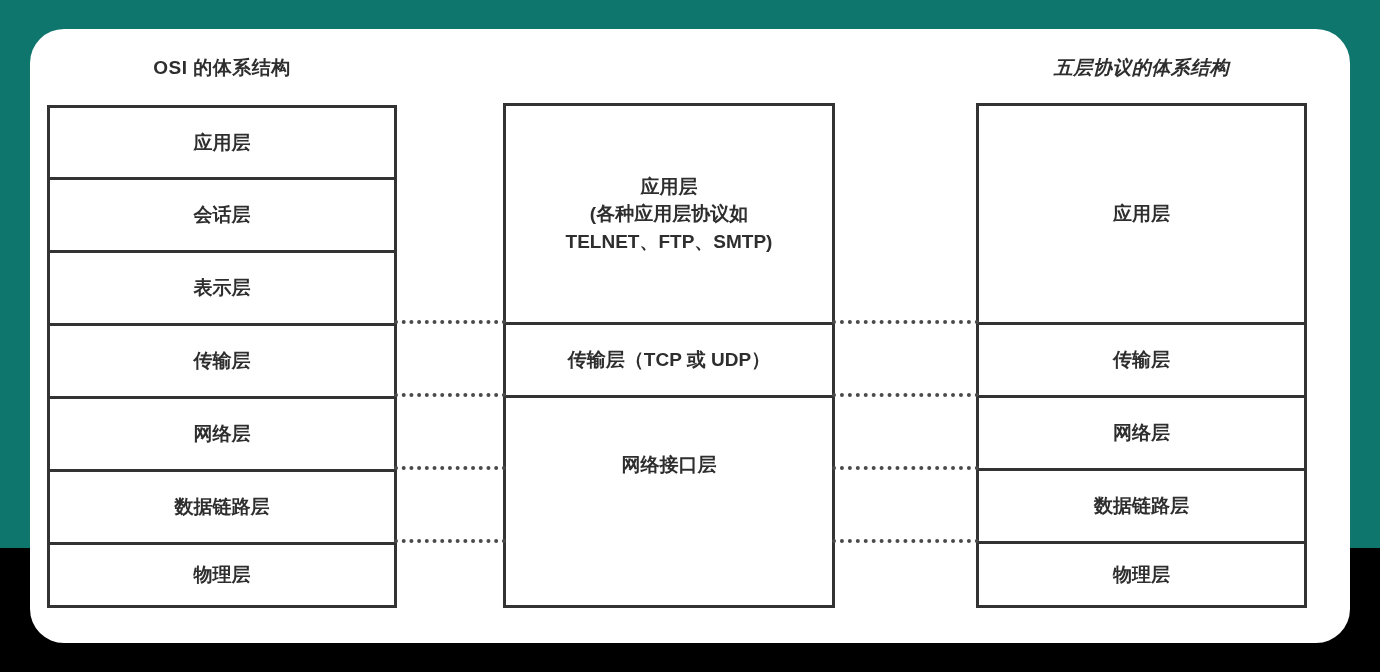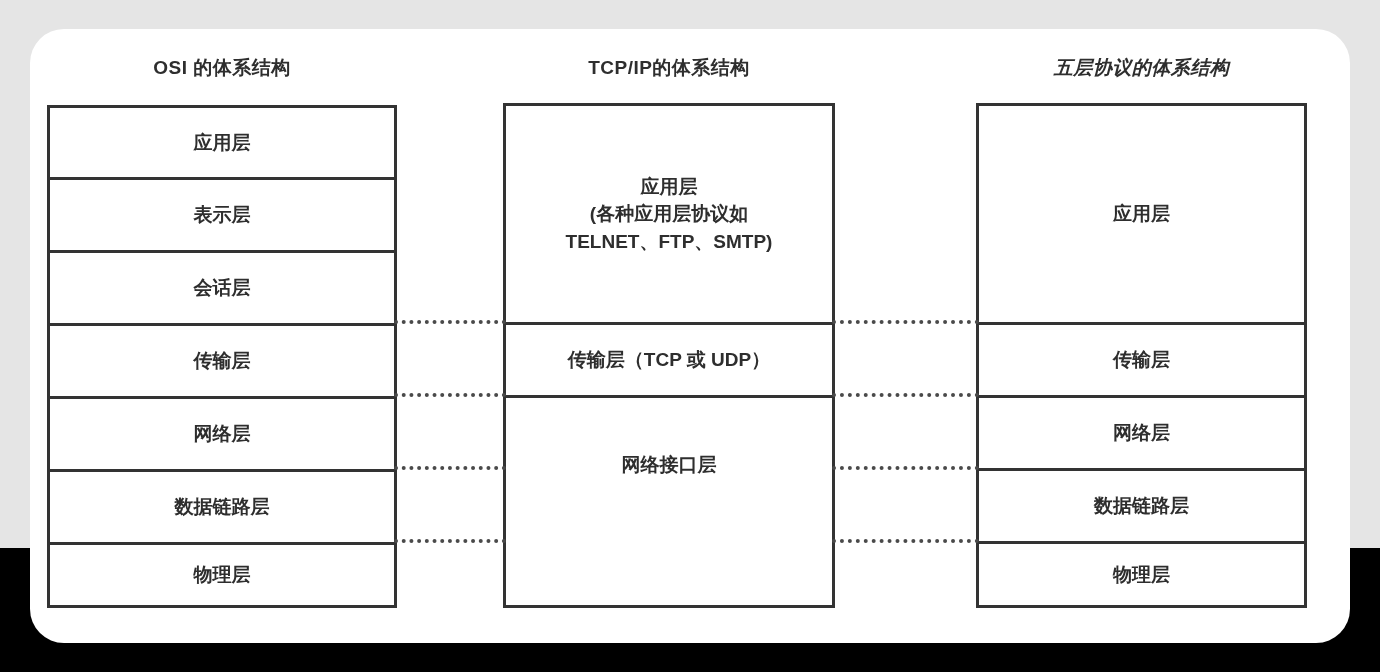--- a/index.html
+++ b/index.html
@@ -11,21 +11,21 @@
     width: 1380px;
     height: 672px;
     overflow: hidden;
     font-family: "Liberation Sans", "DejaVu Sans", sans-serif;
   }
 
   #stage {
     position: relative;
     width: 1380px;
     height: 548px;
-    background: #e5e5e5;
+    background: #0f766e;
   }
 
   
   #panel {
     position: absolute;
     left: 30px;
     top: 29px;
     width: 1320px;
     height: 614px;
     background: #ffffff;
@@ -77,28 +77,27 @@
   }
 </style>
 </head>
 <body>
 
 <div id="stage">
   <div id="panel">
 
     <div class="col-header" style="left:17px; top:26px; width:350px;">OSI 的体系结构</div>
 
-    <div class="col-header" style="left:473px; top:26px; width:332px;">TCP/IP的体系结构</div>
 
     <div class="col-header" style="left:946px; top:26px; width:331px;font-style:italic;">五层协议的体系结构</div>
 
     <div class="stack" style="left:17px; top:76px; width:350px; height:503px;">
       <div class="layer-box" style="height:72px;">应用层</div>
+      <div class="layer-box" style="height:73px;">会话层</div>
       <div class="layer-box" style="height:73px;">表示层</div>
-      <div class="layer-box" style="height:73px;">会话层</div>
       <div class="layer-box" style="height:73px;">传输层</div>
       <div class="layer-box" style="height:73px;">网络层</div>
       <div class="layer-box" style="height:73px;">数据链路层</div>
       <div class="layer-box" style="height:60px;">物理层</div>
     </div>
 
     <div class="stack" style="left:473px; top:74px; width:332px; height:505px;">
       <div class="layer-box" style="height:219px;">应用层
 (各种应用层协议如
 TELNET、FTP、SMTP)</div>

